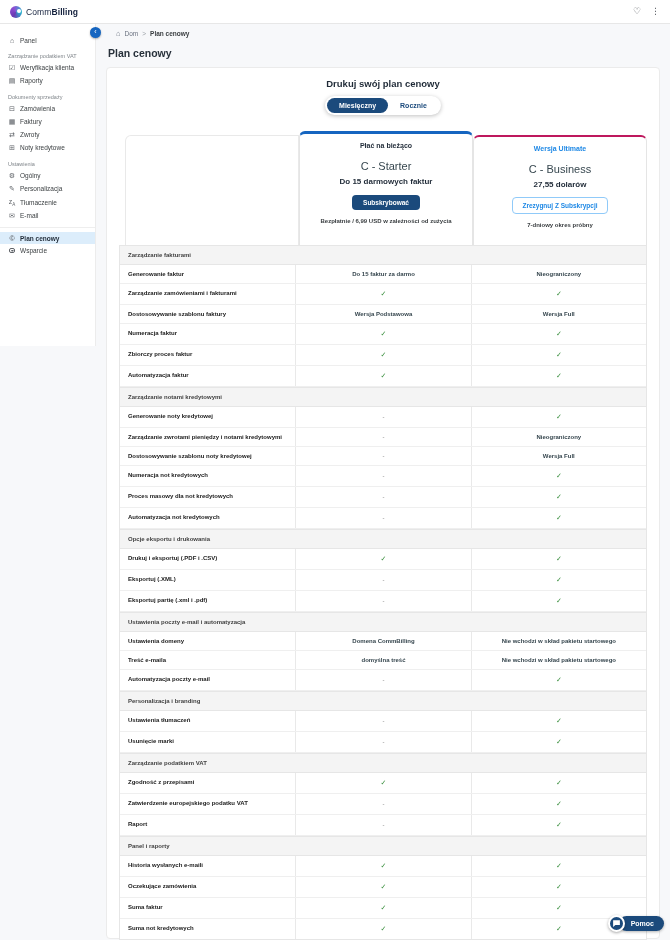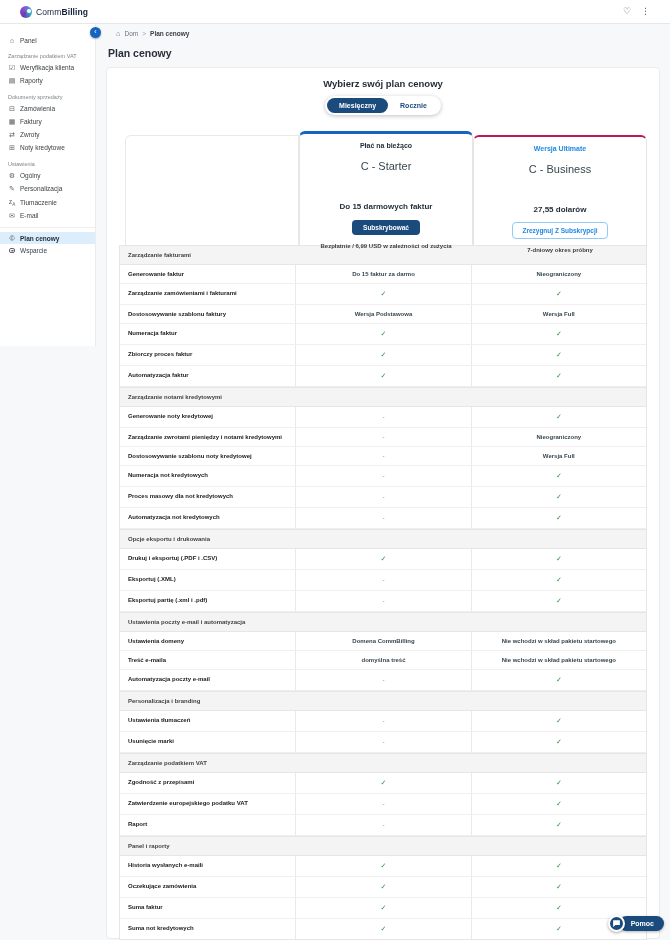--- a/index.html
+++ b/index.html
@@ -1,21 +1,21 @@
 <!DOCTYPE html>
 <html><head>
 <meta charset="utf-8">
 <style>
   * { margin:0; padding:0; box-sizing:border-box; }
   html,body { width:670px; height:940px; overflow:hidden;
     font-family:"Liberation Sans","DejaVu Sans",sans-serif; background:#f7f8fa; color:#212121; }
 
   
   .topbar { height:24px; background:#fff; border-bottom:1px solid #e7e7e7;
-    display:flex; align-items:center; justify-content:space-between; padding:0 20px; }
+    display:flex; align-items:center; justify-content:space-between; padding:0 10px; }
   .logo { display:flex; align-items:center; gap:4px; }
   .logo-mark { width:12px; height:12px; border-radius:50%;
     background:conic-gradient(from 210deg,#6a3ab2,#8e4dd4,#29b8cf,#6a3ab2); position:relative; }
   .logo-mark::after { content:""; position:absolute; right:1px; top:3px; width:4px; height:4px;
     background:#fff; border-radius:50%; }
   .logo-text { font-size:8.5px; color:#14213d; letter-spacing:.1px; }
   .logo-text b { font-weight:700; }
   .topbar-actions { display:flex; align-items:center; gap:10px; color:#5f6368; }
   .heart { font-size:9px; line-height:1; cursor:pointer; }
   .kebab { font-size:9px; line-height:1; cursor:pointer; }
@@ -64,21 +64,21 @@
   .plan-head { margin-top:16px; align-items:end;padding-left:6px; }
   .ph-col1 { background:#fff; border:1px solid #e9e9e9; border-bottom:none;
     border-radius:6px 0 0 0; height:110px; }
   .plan-card { background:#fff; border:1px solid #e5e5e5; border-bottom:none;
     border-radius:6px 6px 0 0; text-align:center; height:110px; padding-top:8px; position:relative; }
   .plan-card.starter { border-top:3px solid #1565c0; height:114px; }
   .plan-card.business { border-top:2px solid #be185d; }
   .plan-tagline { font-size:7px; font-weight:bold; color:#1f2a37; }
   .plan-tagline.blue { color:#1e88e5; }
   .plan-name { font-size:11px; color:#37474f; margin-top:11px; }
-  .plan-price { font-size:8px; font-weight:bold; color:#1f2a37; margin-top:30px; }
+  .plan-price { font-size:8px; font-weight:bold; color:#1f2a37; margin-top:5px; }
   .btn-solid { display:inline-block; margin-top:9px; background:#1b4a7c; color:#fff; border:none;
     font-family:inherit; font-size:6.5px; font-weight:bold; padding:4px 11px; border-radius:4px; cursor:pointer; }
   .btn-outline { display:inline-block; margin-top:8px; background:#fff; color:#1e88e5;
     border:1px solid #90caf9; font-family:inherit; font-size:6.5px; font-weight:bold;
     padding:4px 9px; border-radius:4px; cursor:pointer; }
   .plan-note { font-size:6px; color:#3c4043; margin-top:8px; font-weight:bold; }
   .plan-note.light { font-weight:bold; }
 
   
   .plan-table { border:1px solid #e6e6e6; border-top:1px solid #e6e6e6; }
@@ -186,21 +186,21 @@
       <span class="home-ic">⌂</span>
       <span>Dom</span>
       <span class="sep">&gt;</span>
       <span class="current">Plan cenowy</span>
     </div>
 
     <h1 class="page-title">Plan cenowy</h1>
 
     <section class="panel">
       <div class="chooser">
-        <div class="chooser-title">Wybierz swój plan cenowy</div>
+        <div class="chooser-title">Drukuj swój plan cenowy</div>
         <div class="toggle" id="billing-toggle">
             <button class="toggle-btn active">Miesięczny</button>
             <button class="toggle-btn">Rocznie</button>
           </div>
       </div>
 
       <div class="grid3 plan-head">
         <div class="ph-col1"></div>
 
         <div class="plan-card starter">

